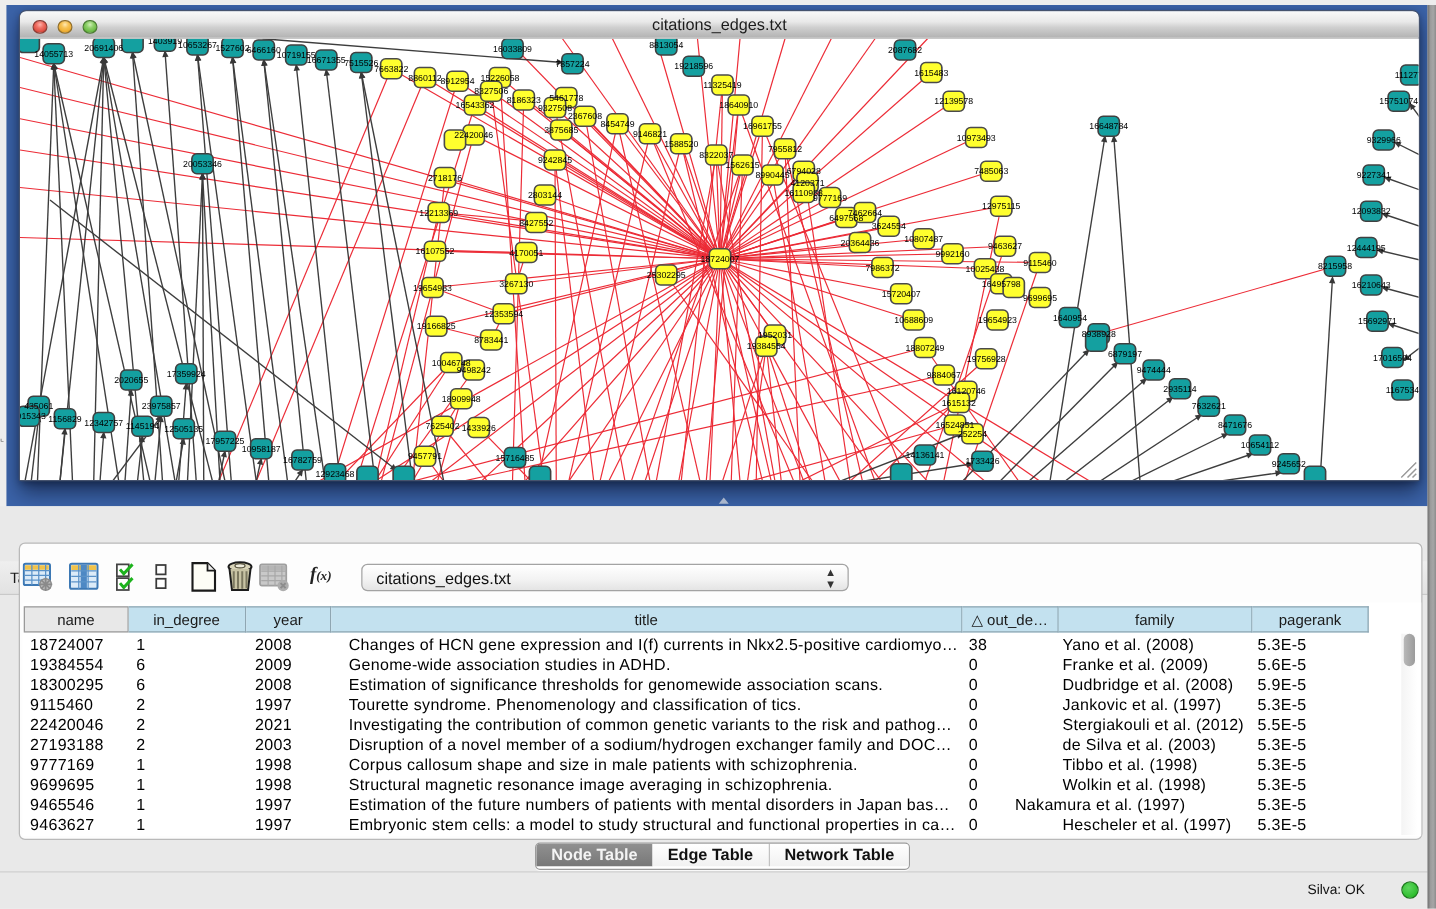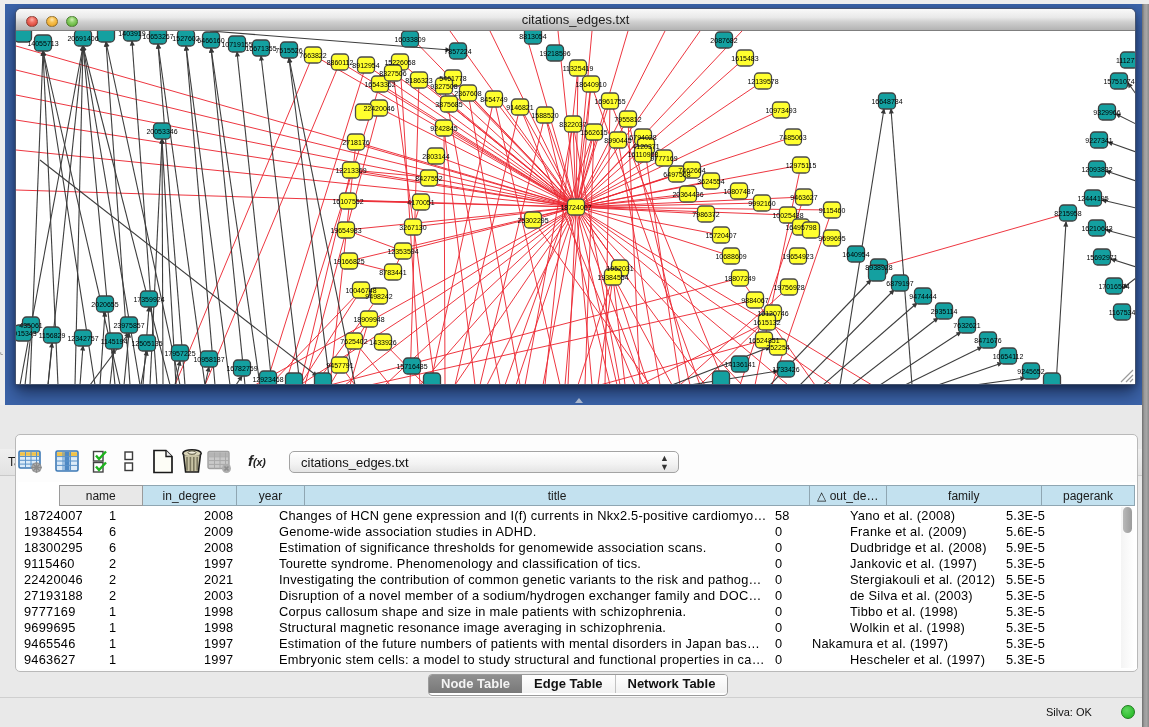--- a/index.html
+++ b/index.html
@@ -25,21 +25,21 @@
 #tp-header .t{position:absolute;left:8px;top:6px;font-size:12px;color:#1a1a1a;}
 #tp-x{position:absolute;left:1122px;top:6px;font-size:13px;font-weight:bold;color:#111;}
 #innerpanel{position:absolute;left:15px;top:29px;width:1123px;height:238px;background:#fdfdfd;border:1px solid #b9b9b9;border-radius:5px;box-sizing:border-box;}
 #toolbar{position:absolute;left:0;top:0;width:100%;height:45px;}
 #dropdown{position:absolute;left:273px;top:16px;width:390px;height:22px;border:1px solid #a3a3a3;border-radius:5px;
  background:linear-gradient(180deg,#ffffff,#f2f2f2 60%,#e4e4e4);box-sizing:border-box;}
 #dropdown .dt{position:absolute;left:11px;top:3px;font-size:13px;color:#111;}
 #dropdown .arr{position:absolute;right:9px;top:2px;font-size:9px;color:#333;line-height:9px;}
 #tablewrap{position:absolute;left:2px;top:47px;width:1119px;height:187px;background:#fff;}
 #thead{position:absolute;left:1px;top:2.5px;height:21px;}
-.hc{position:absolute;top:0;height:21px;box-sizing:border-box;background:#c3e1ef;border:1px solid #8fa6b2;border-left:none;font-size:12px;color:#1a1a1a;text-align:center;line-height:20px;margin-left:40px;}
+.hc{position:absolute;top:0;height:21px;box-sizing:border-box;background:#c3e1ef;border:1px solid #8fa6b2;border-left:none;font-size:12px;color:#1a1a1a;text-align:center;line-height:20px;}
 .hc.first{border-left:1px solid #9a9a9a;background:#e8e8e8;border-right:1px solid #9a9a9a;border-top:1px solid #9a9a9a;border-bottom:1px solid #9a9a9a;}
 #rows{position:absolute;left:1px;top:26px;font-size:12.8px;letter-spacing:0.25px;color:#000;}
 .cell{position:absolute;white-space:nowrap;overflow:hidden;}
 .cell.ell{text-overflow:ellipsis;}
 #vscroll{position:absolute;left:1103px;top:25px;width:13px;height:161px;background:linear-gradient(90deg,#f4f4f4,#ffffff);}
 #vthumb{position:absolute;left:2px;top:0px;width:9px;height:26px;border-radius:5px;background:linear-gradient(90deg,#b9b9b9,#9b9b9b);}
 #tabbar{position:absolute;left:428px;top:269px;height:20px;border:1px solid #9b9b9b;border-radius:4px;overflow:hidden;background:#fff;box-shadow:0 1px 0 rgba(255,255,255,.7);}
 .tab{display:inline-block;height:18px;line-height:18px;font-size:13px;font-weight:bold;padding:0 12px;color:#111;background:linear-gradient(180deg,#ffffff,#f1f1f1);vertical-align:top;}
 .tab.sel{background:linear-gradient(180deg,#909090,#787878);color:#f4f4f4;}
 .tab.mid{border-right:1px solid #c2c2c2;}
@@ -614,42 +614,42 @@
           <path d="M3.6 7.2 L5.6 24 H18.4 L20.4 7.2" fill="#c8c3a4" stroke="#1c1c1c" stroke-width="1.6"></path>
           <path d="M7 9 V22.5 M10.4 9 V23 M13.8 9 V23 M17.2 9 V22.5" stroke="#7c7860" stroke-width="1.6"></path>
         </svg>
 <svg style="position:absolute;left:191px;top:15px" width="26" height="24" viewBox="0 0 26 24">
           <rect x="1" y="1.5" width="21" height="17" rx="1.5" fill="#c9c9c9" stroke="#9f9f9f" stroke-width="1.4"></rect>
           <rect x="2" y="2.6" width="19" height="3.4" fill="#b5b5b5"></rect>
           <path d="M7.5 2.6 V18.5 M13 2.6 V18.5 M18.5 2.6 V18.5 M2 6.8 H22 M2 10.6 H22 M2 14.4 H22" stroke="#a8a8a8" stroke-width="1"></path>
           <circle cx="19.5" cy="18.5" r="4.5" fill="#adadad"></circle>
           <path d="M17.5 16.5 L21.5 20.5 M21.5 16.5 L17.5 20.5" stroke="#8c8c8c" stroke-width="1.6"></path>
         </svg>
-<div style="position:absolute;left:232px;top:17px;font-size:15px;color:#222;font-family:Liberation Sans, sans-serif"><i><b>f</b></i><span style="font-size:10.5px;font-weight:bold;font-style:italic">(x)</span></div>
+<div style="position:absolute;left:232px;top:17px;font-size:15px;color:#222;font-family:Liberation Serif, serif"><i><b>f</b></i><span style="font-size:10.5px;font-weight:bold;font-style:italic">(x)</span></div>
       <div id="dropdown">
           <div class="dt">citations_edges.txt</div>
           <div class="arr">▲<br>▼</div>
         </div>
     </div>
     <div id="tablewrap">
       <div id="thead">
           <div class="hc first" style="left:0px;width:83.5px">name</div>
 <div class="hc " style="left:83.5px;width:94.5px">in_degree</div>
 <div class="hc " style="left:178px;width:68px">year</div>
 <div class="hc " style="left:246px;width:505px">title</div>
 <div class="hc " style="left:751px;width:76.5px">△ out_de…</div>
 <div class="hc " style="left:827.5px;width:155.5px">family</div>
 <div class="hc " style="left:983px;width:93px">pagerank</div>
         </div>
       <div id="rows">
           <div class="cell" style="left:5px;top:0px;width:77px;height:16px;line-height:16px">18724007</div>
 <div class="cell" style="left:90px;top:0px;width:90px;height:16px;line-height:16px">1</div>
 <div class="cell" style="left:185px;top:0px;width:60px;height:16px;line-height:16px">2008</div>
 <div class="cell ell" style="left:260px;top:0px;width:488px;height:16px;line-height:16px">Changes of HCN gene expression and I(f) currents in Nkx2.5-positive cardiomyocytes with age.</div>
-<div class="cell" style="left:756px;top:0px;width:70px;height:16px;line-height:16px">58</div>
+<div class="cell" style="left:756px;top:0px;width:70px;height:16px;line-height:16px">38</div>
 <div class="cell" style="left:831px;top:0px;width:150px;height:16px;line-height:16px">Yano et al. (2008)</div>
 <div class="cell" style="left:987px;top:0px;width:86px;height:16px;line-height:16px">5.3E-5</div>
 <div class="cell" style="left:5px;top:16px;width:77px;height:16px;line-height:16px">19384554</div>
 <div class="cell" style="left:90px;top:16px;width:90px;height:16px;line-height:16px">6</div>
 <div class="cell" style="left:185px;top:16px;width:60px;height:16px;line-height:16px">2009</div>
 <div class="cell ell" style="left:260px;top:16px;width:488px;height:16px;line-height:16px">Genome-wide association studies in ADHD.</div>
 <div class="cell" style="left:756px;top:16px;width:70px;height:16px;line-height:16px">0</div>
 <div class="cell" style="left:831px;top:16px;width:150px;height:16px;line-height:16px">Franke et al. (2009)</div>
 <div class="cell" style="left:987px;top:16px;width:86px;height:16px;line-height:16px">5.6E-5</div>
 <div class="cell" style="left:5px;top:32px;width:77px;height:16px;line-height:16px">18300295</div>

